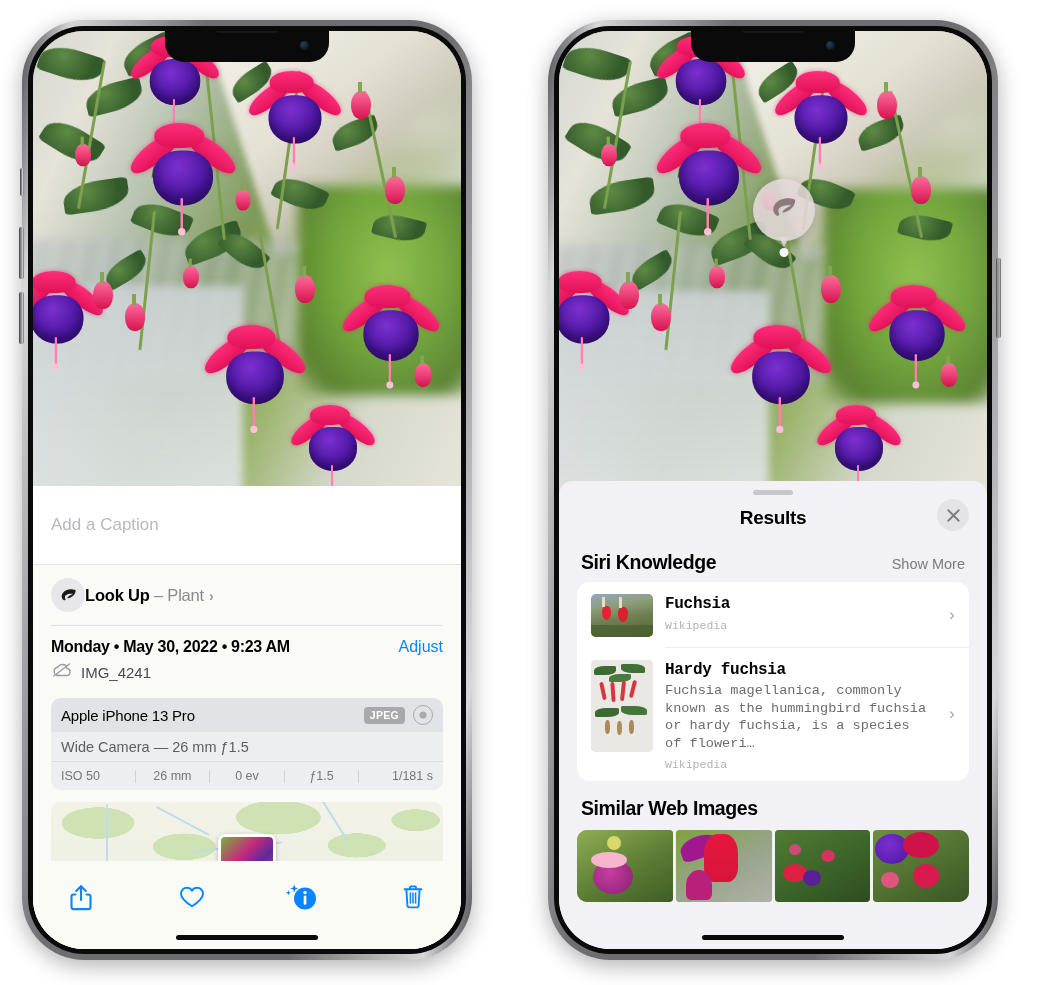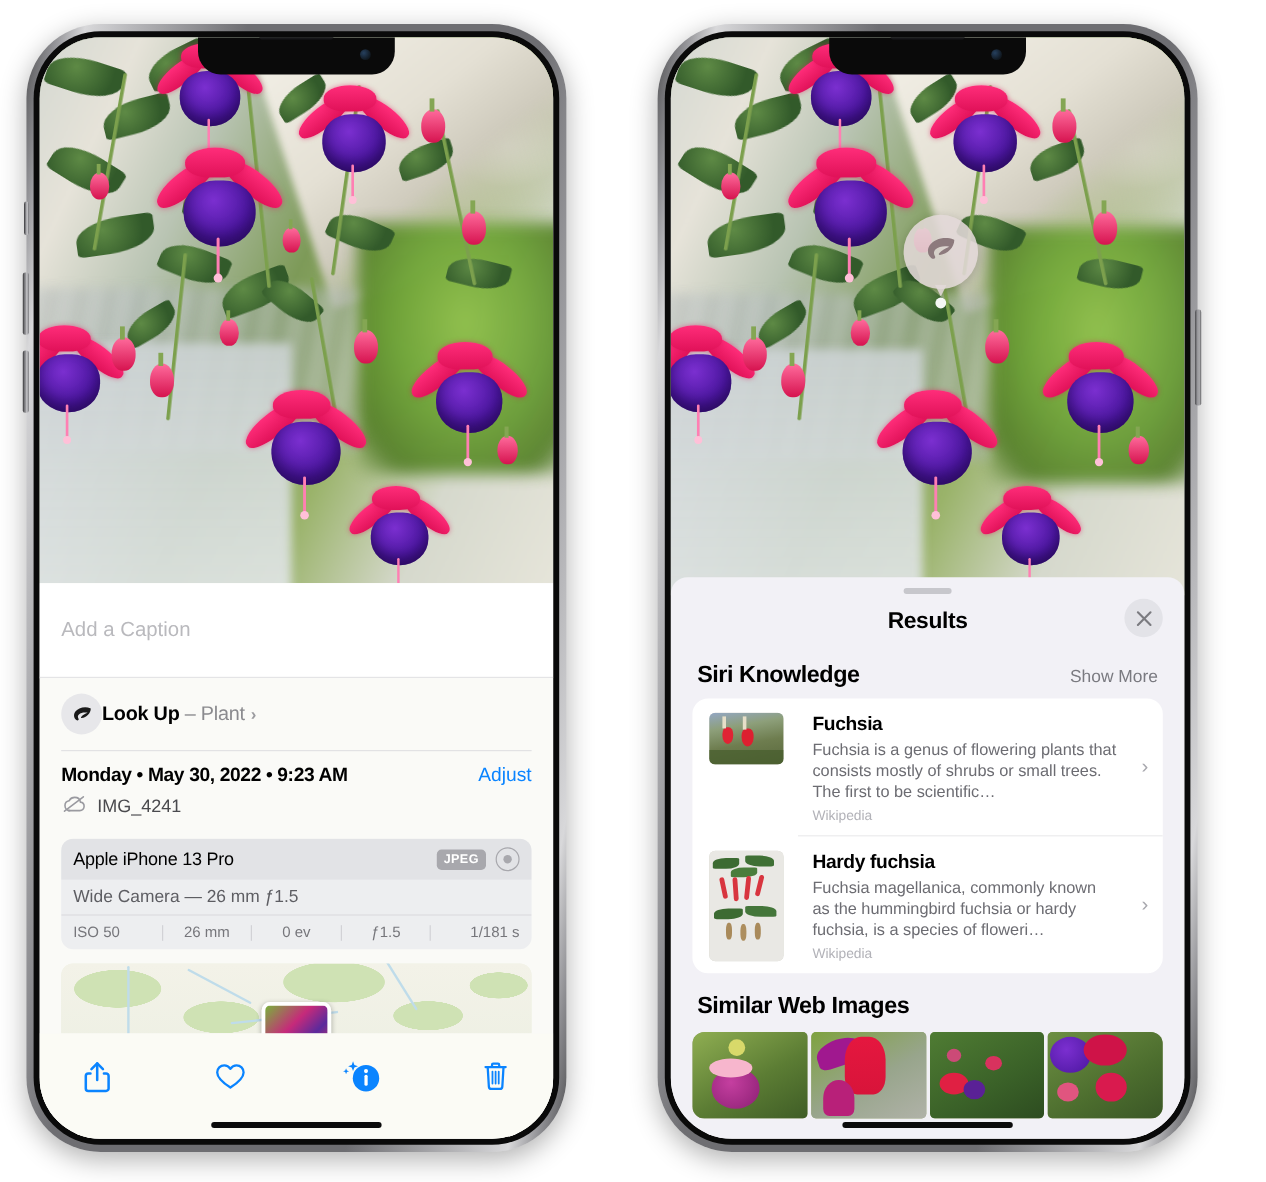--- a/index.html
+++ b/index.html
@@ -136,21 +136,21 @@
       border-radius:14px 14px 0 0;}
   .grabber{width:40px;height:5px;border-radius:3px;background:#c7c7cc;margin:9px auto 0 auto;}
   .res-head{position:relative;height:46px;display:flex;align-items:center;justify-content:center;}
   .res-title{font-size:19px;font-weight:700;color:#000;letter-spacing:-.3px;}
   .close-btn{position:absolute;right:18px;top:4px;width:32px;height:32px;border-radius:50%;
       background:#e3e3e8;display:flex;align-items:center;justify-content:center;}
   .sec-head{display:flex;align-items:baseline;justify-content:space-between;padding:10px 22px 8px 22px;}
   .sec-title{font-size:19.5px;font-weight:700;color:#000;letter-spacing:-.4px;}
   .show-more{font-size:14.5px;color:#7a7a80;}
   .k-card{margin:0 18px;background:#fff;border-radius:13px;overflow:hidden;}
-  .k-row{display:flex;padding:12px 22px 10px 14px;gap:24px;align-items:flex-start;position:relative;}
+  .k-row{display:flex;padding:12px 22px 10px 14px;gap:12px;align-items:flex-start;position:relative;font-family:Liberation Mono, monospace;}
   .k-thumb{flex:0 0 auto;border-radius:5px;overflow:hidden;position:relative;background:#d8d8d0;}
   .k-thumb.t1{width:62px;height:43px;}
   .k-thumb.t2{width:62px;height:92px;}
   .k-txt{flex:1;min-width:0;padding-right:16px;}
   .k-title{font-size:16px;font-weight:700;color:#000;letter-spacing:-.3px;line-height:1.25;}
   .k-desc{font-size:13.6px;color:#6c6c72;line-height:1.30;margin-top:2px;}
   .k-src{font-size:11.5px;color:#b2b2b8;margin-top:5px;}
   .k-chev{position:absolute;right:12px;top:50%;transform:translateY(-50%);color:#a8a8ae;font-size:17px;}
   .k-sep{height:1px;background:#ececed;margin-left:88px;}
   .sw-strip{display:flex;gap:3px;padding:0 18px;margin-top:4px;}
@@ -516,21 +516,20 @@
             <span style="position:absolute;inset:0;background:
               linear-gradient(170deg,#93a7c4 0%,#8d9f7a 28%,#6e7d4f 58%,#59683c 100%);"></span>
             <span style="position:absolute;left:11px;top:12px;width:9px;height:14px;border-radius:40% 40% 50% 50%;background:#e02434;"></span>
             <span style="position:absolute;left:11px;top:3px;width:3px;height:10px;background:#e6dfc8;"></span>
             <span style="position:absolute;left:27px;top:13px;width:10px;height:15px;border-radius:40% 40% 50% 50%;background:#dc2030;"></span>
             <span style="position:absolute;left:28px;top:3px;width:3px;height:11px;background:#e6dfc8;"></span>
             <span style="position:absolute;left:0;bottom:0;width:100%;height:12px;background:rgba(70,92,44,.7);"></span>
           </span>
           <span class="k-txt">
             <span class="k-title">Fuchsia</span>
-            <span class="k-desc" style="display:block">Fuchsia is a genus of flowering plants that consists mostly of shrubs or small trees. The first to be scientific…</span>
             <span class="k-src" style="display:block">Wikipedia</span>
           </span>
           <span class="k-chev">›</span>
         </div>
 
         <div class="k-sep"></div>
 
         <div class="k-row">
           <span class="k-thumb t2">
             <span style="position:absolute;inset:0;background:#e9e8e4;"></span>

